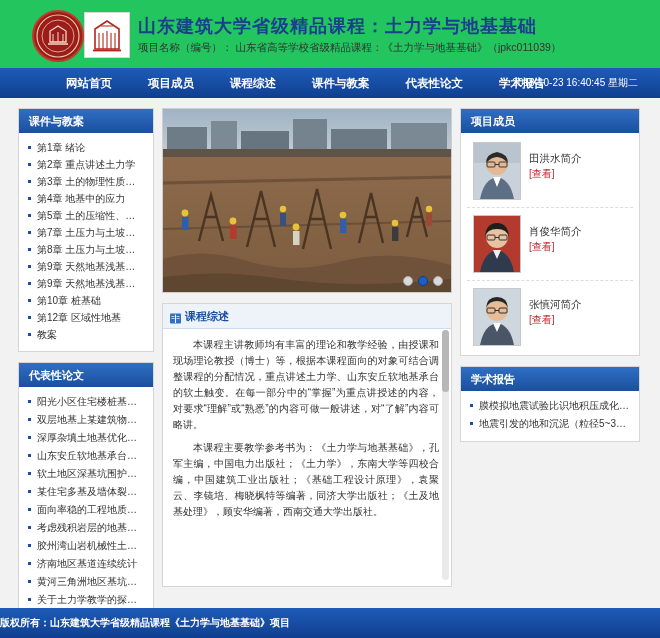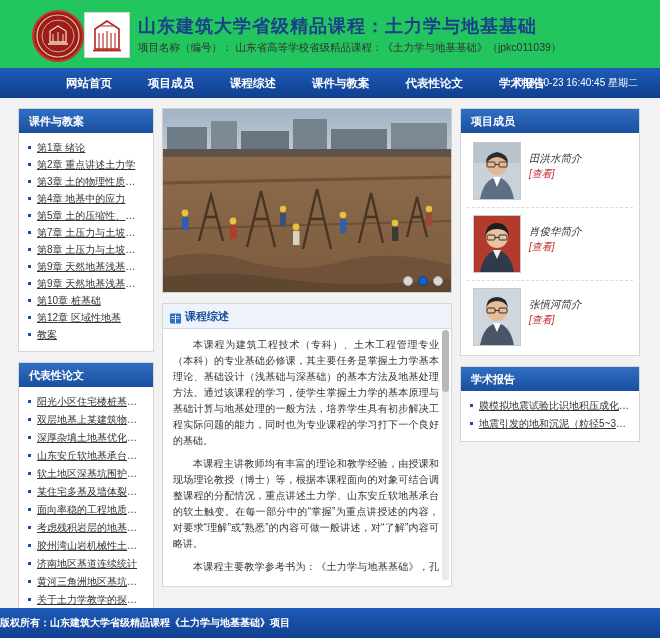--- a/index.html
+++ b/index.html
@@ -70,21 +70,21 @@
     background:linear-gradient(#2f6fc4,#1b4f9e);
     color:#fff;font-size:11px;font-weight:bold;
     padding-left:10px;
   }
   .panel-body{padding:6px 8px 8px 8px;}
 
   .menu-list{list-style:none;margin:0;padding:0;}
   .menu-list li{
     font-size:10px;color:#333;line-height:17px;
     padding-left:10px;position:relative;cursor:pointer;
-    white-space:nowrap;overflow:hidden;text-overflow:ellipsis;text-decoration:underline;
+    white-space:nowrap;overflow:hidden;text-overflow:ellipsis;
   }
   .menu-list li:before{
     content:"";position:absolute;left:1px;top:7px;
     width:3px;height:3px;background:#1b4f9e;
   }
 
   .paper-list li{line-height:18px;}
 
   
   .slider{
@@ -300,37 +300,36 @@
           <span class="bk-icon">
             <svg width="13" height="13" viewBox="0 0 13 13">
               <rect x="1" y="1.5" width="11" height="10" rx="1" fill="#2f6fc4"></rect>
               <path d="M6.5 2.5 L6.5 11" stroke="#fff" stroke-width="1"></path>
               <path d="M2.5 4.5 L5.5 4.5 M7.5 4.5 L10.5 4.5 M2.5 6.5 L5.5 6.5 M7.5 6.5 L10.5 6.5" stroke="#ffffff" stroke-width="0.7"></path>
             </svg>
           </span>
           <span>课程综述</span>
         </div>
         <div class="article-body">
-          <p>本课程为建筑工程技术（专科）、土木工程管理专业（本科）的专业基础必修课，其主要任务是掌握土力学基本理论、基础设计（浅基础与深基础）的基本方法及地基处理方法。通过该课程的学习，使学生掌握土力学的基本原理与基础计算与地基处理的一般方法，培养学生具有初步解决工程实际问题的能力，同时也为专业课程的学习打下一个良好的基础。</p>
           <p>本课程主讲教师均有丰富的理论和教学经验，由授课和现场理论教授（博士）等，根据本课程面向的对象可结合调整课程的分配情况，重点讲述土力学、山东安丘软地基承台的软土触变。在每一部分中的“掌握”为重点讲授述的内容，对要求“理解”或“熟悉”的内容可做一般讲述，对“了解”内容可略讲。</p>
           <p>本课程主要教学参考书为：《土力学与地基基础》，孔军主编，中国电力出版社；《土力学》，东南大学等四校合编，中国建筑工业出版社；《基础工程设计原理》，袁聚云、李镜培、梅晓枫特等编著，同济大学出版社；《土及地基处理》，顾安华编著，西南交通大学出版社。</p>
 
         </div>
         <div class="scrollbar">
           <div class="scrollthumb"></div>
         </div>
       </div>
 
     </div>
 
     <div class="col-right">
 
       <div class="panel">
         <div class="panel-head">项目成员</div>
-        <div class="panel-body" style="padding:2px 6px;font-style:italic;">
+        <div class="panel-body" style="padding:2px 6px;">
 
           <div class="teacher">
             <div class="t-photo">
               <svg width="46" height="56" viewBox="0 0 46 56">
                 <rect width="46" height="56" fill="#c9d2da"></rect>
                 <rect x="0" y="0" width="46" height="20" fill="#b9c4cf"></rect>
                 <circle cx="23" cy="21" r="11" fill="#e3b894"></circle>
                 <path d="M12 20 Q23 8 34 20 Q34 11 23 9 Q12 11 12 20 Z" fill="#2b2b2b"></path>
                 <rect x="13" y="19" width="8" height="5" rx="1" fill="none" stroke="#3a3a3a" stroke-width="1"></rect>
                 <rect x="25" y="19" width="8" height="5" rx="1" fill="none" stroke="#3a3a3a" stroke-width="1"></rect>

